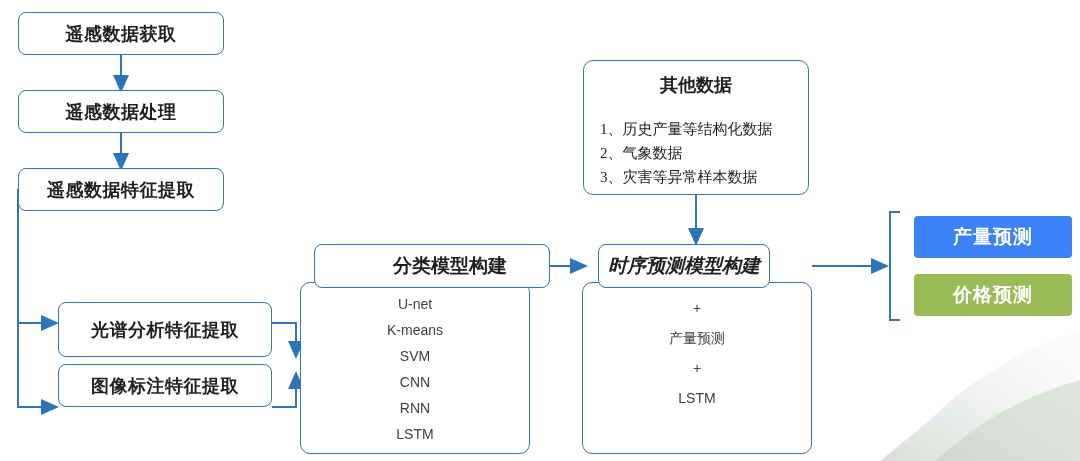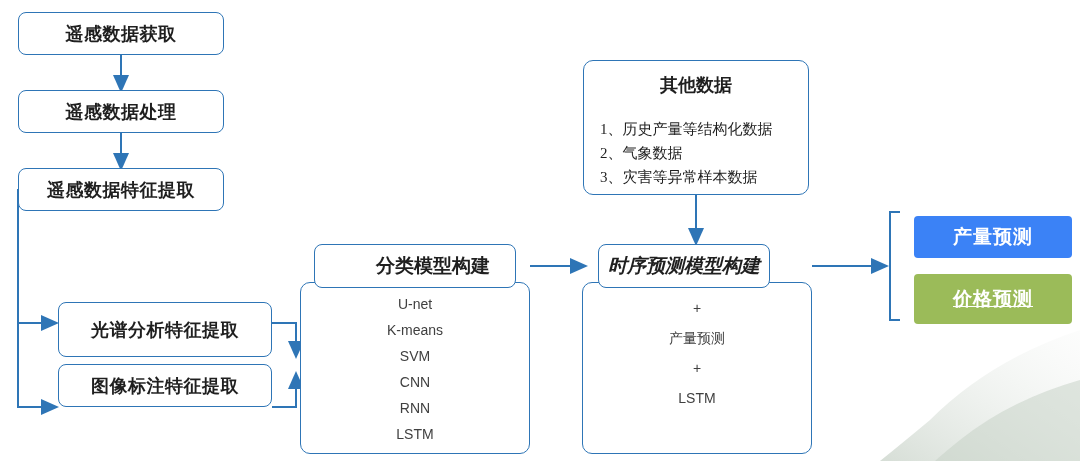--- a/index.html
+++ b/index.html
@@ -184,21 +184,21 @@
 
   <div class="node node-left" style="left:58px; top:302px; width:214px; height:55px;">
     <span>光谱分析特征提取</span>
   </div>
 
   <div class="node node-left" style="left:58px; top:364px; width:214px; height:43px;">
     <span>图像标注特征提取</span>
   </div>
 
   <div class="big-box" style="left:300px; top:282px; width:230px; height:172px;"></div>
-  <div class="big-box-title" style="left:314px; top:244px; width:202px; height:44px;padding-left:36px;">
+  <div class="big-box-title" style="left:314px; top:244px; width:236px; height:44px;padding-left:36px;">
     <span>分类模型构建</span>
   </div>
   <div class="list" style="left:300px; top:294px; width:230px;">
     <div>U-net</div>
     <div>K-means</div>
     <div>SVM</div>
     <div>CNN</div>
     <div>RNN</div>
     <div>LSTM</div>
   </div>
@@ -217,17 +217,17 @@
   <div class="otherbox" style="left:583px; top:60px; width:226px; height:135px;">
     <div class="otherbox-title">其他数据</div>
     <div class="otherbox-line">1、历史产量等结构化数据</div>
     <div class="otherbox-line">2、气象数据</div>
     <div class="otherbox-line">3、灾害等异常样本数据</div>
   </div>
 
   <div class="result" style="left:914px; top:216px; width:158px; height:42px; background:#3b82f6;">
     <span>产量预测</span>
   </div>
-  <div class="result" style="left:914px; top:274px; width:158px; height:50px; background:#9bbb59;text-decoration:underline;">
+  <div class="result" style="left:914px; top:274px; width:158px; height:42px; background:#9bbb59;">
     <span>价格预测</span>
   </div>
 
 </div>
 
 </body></html>

